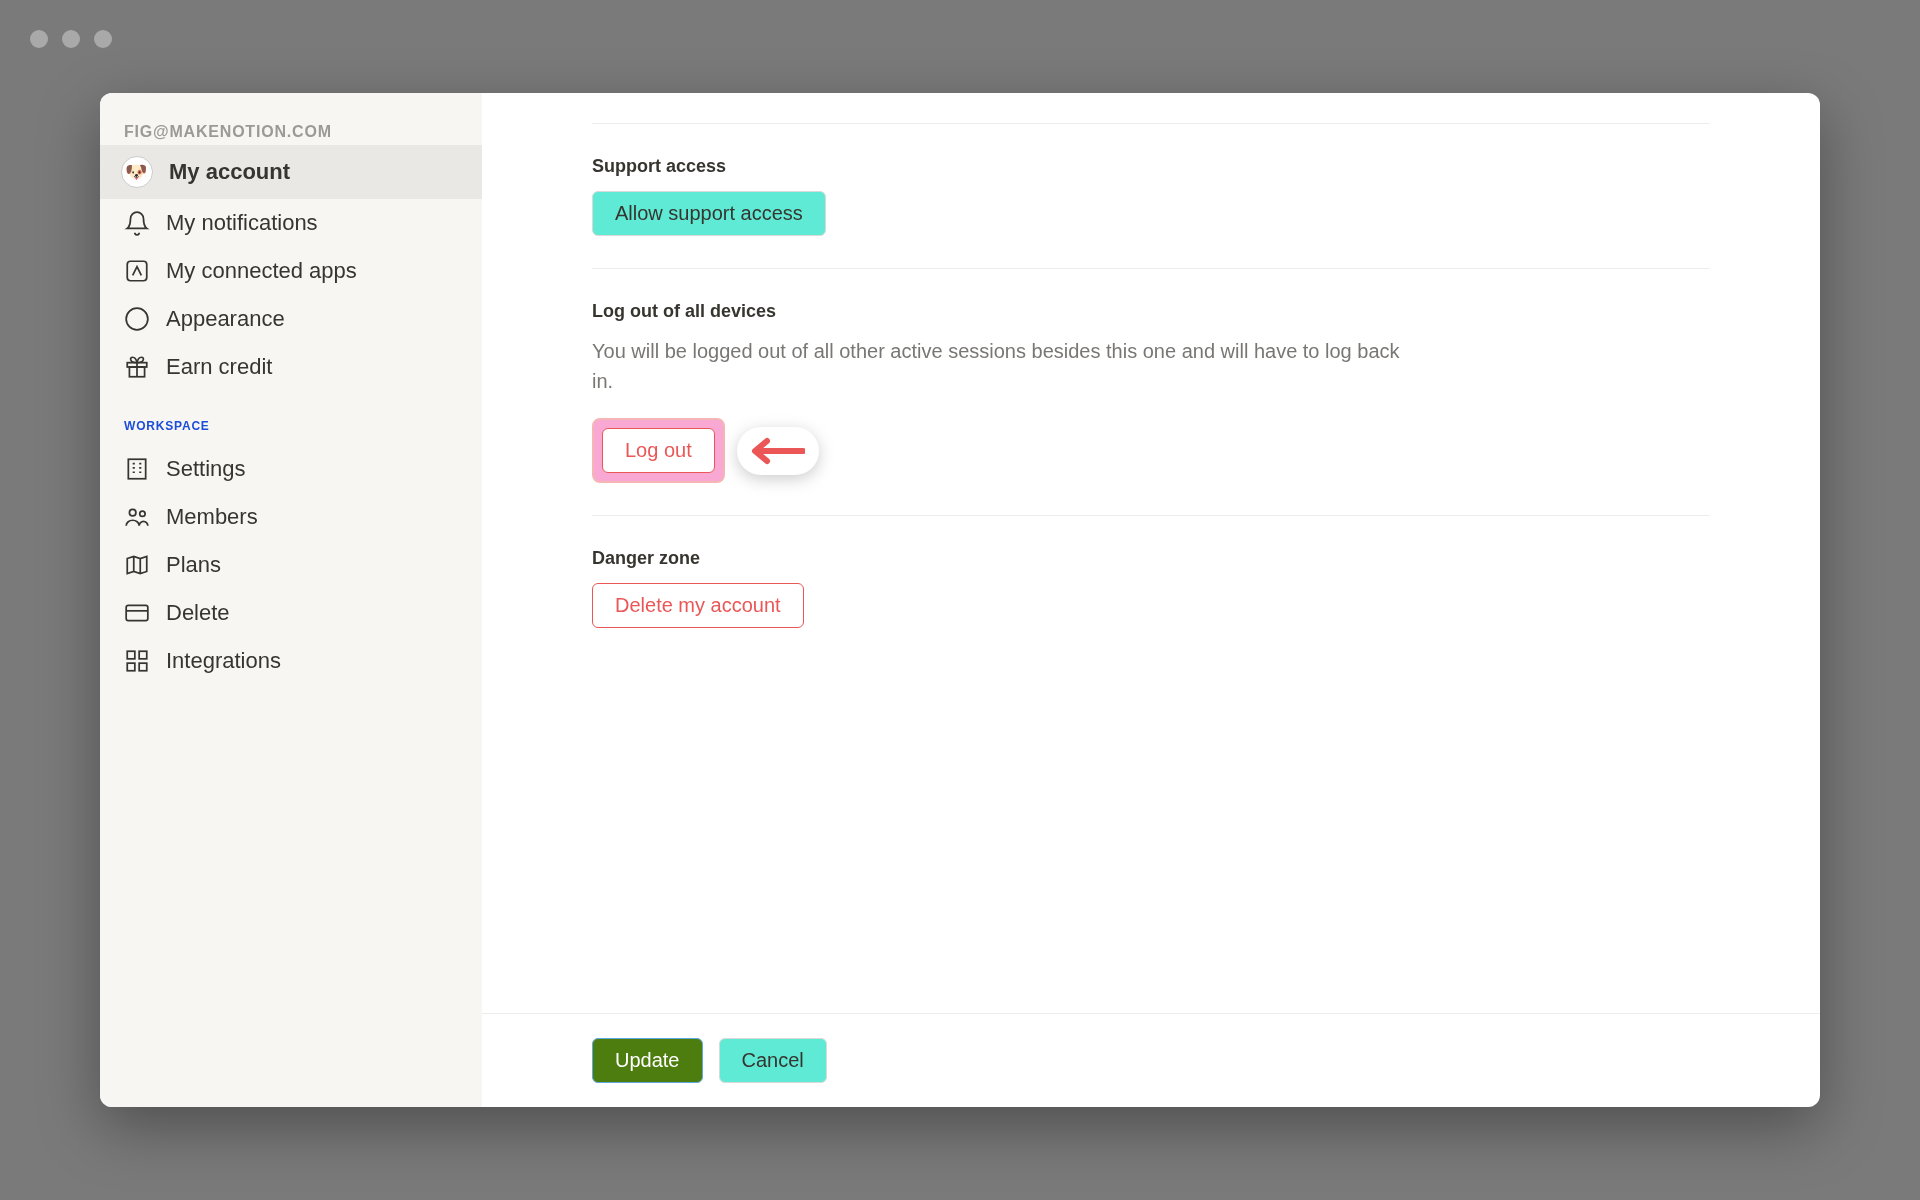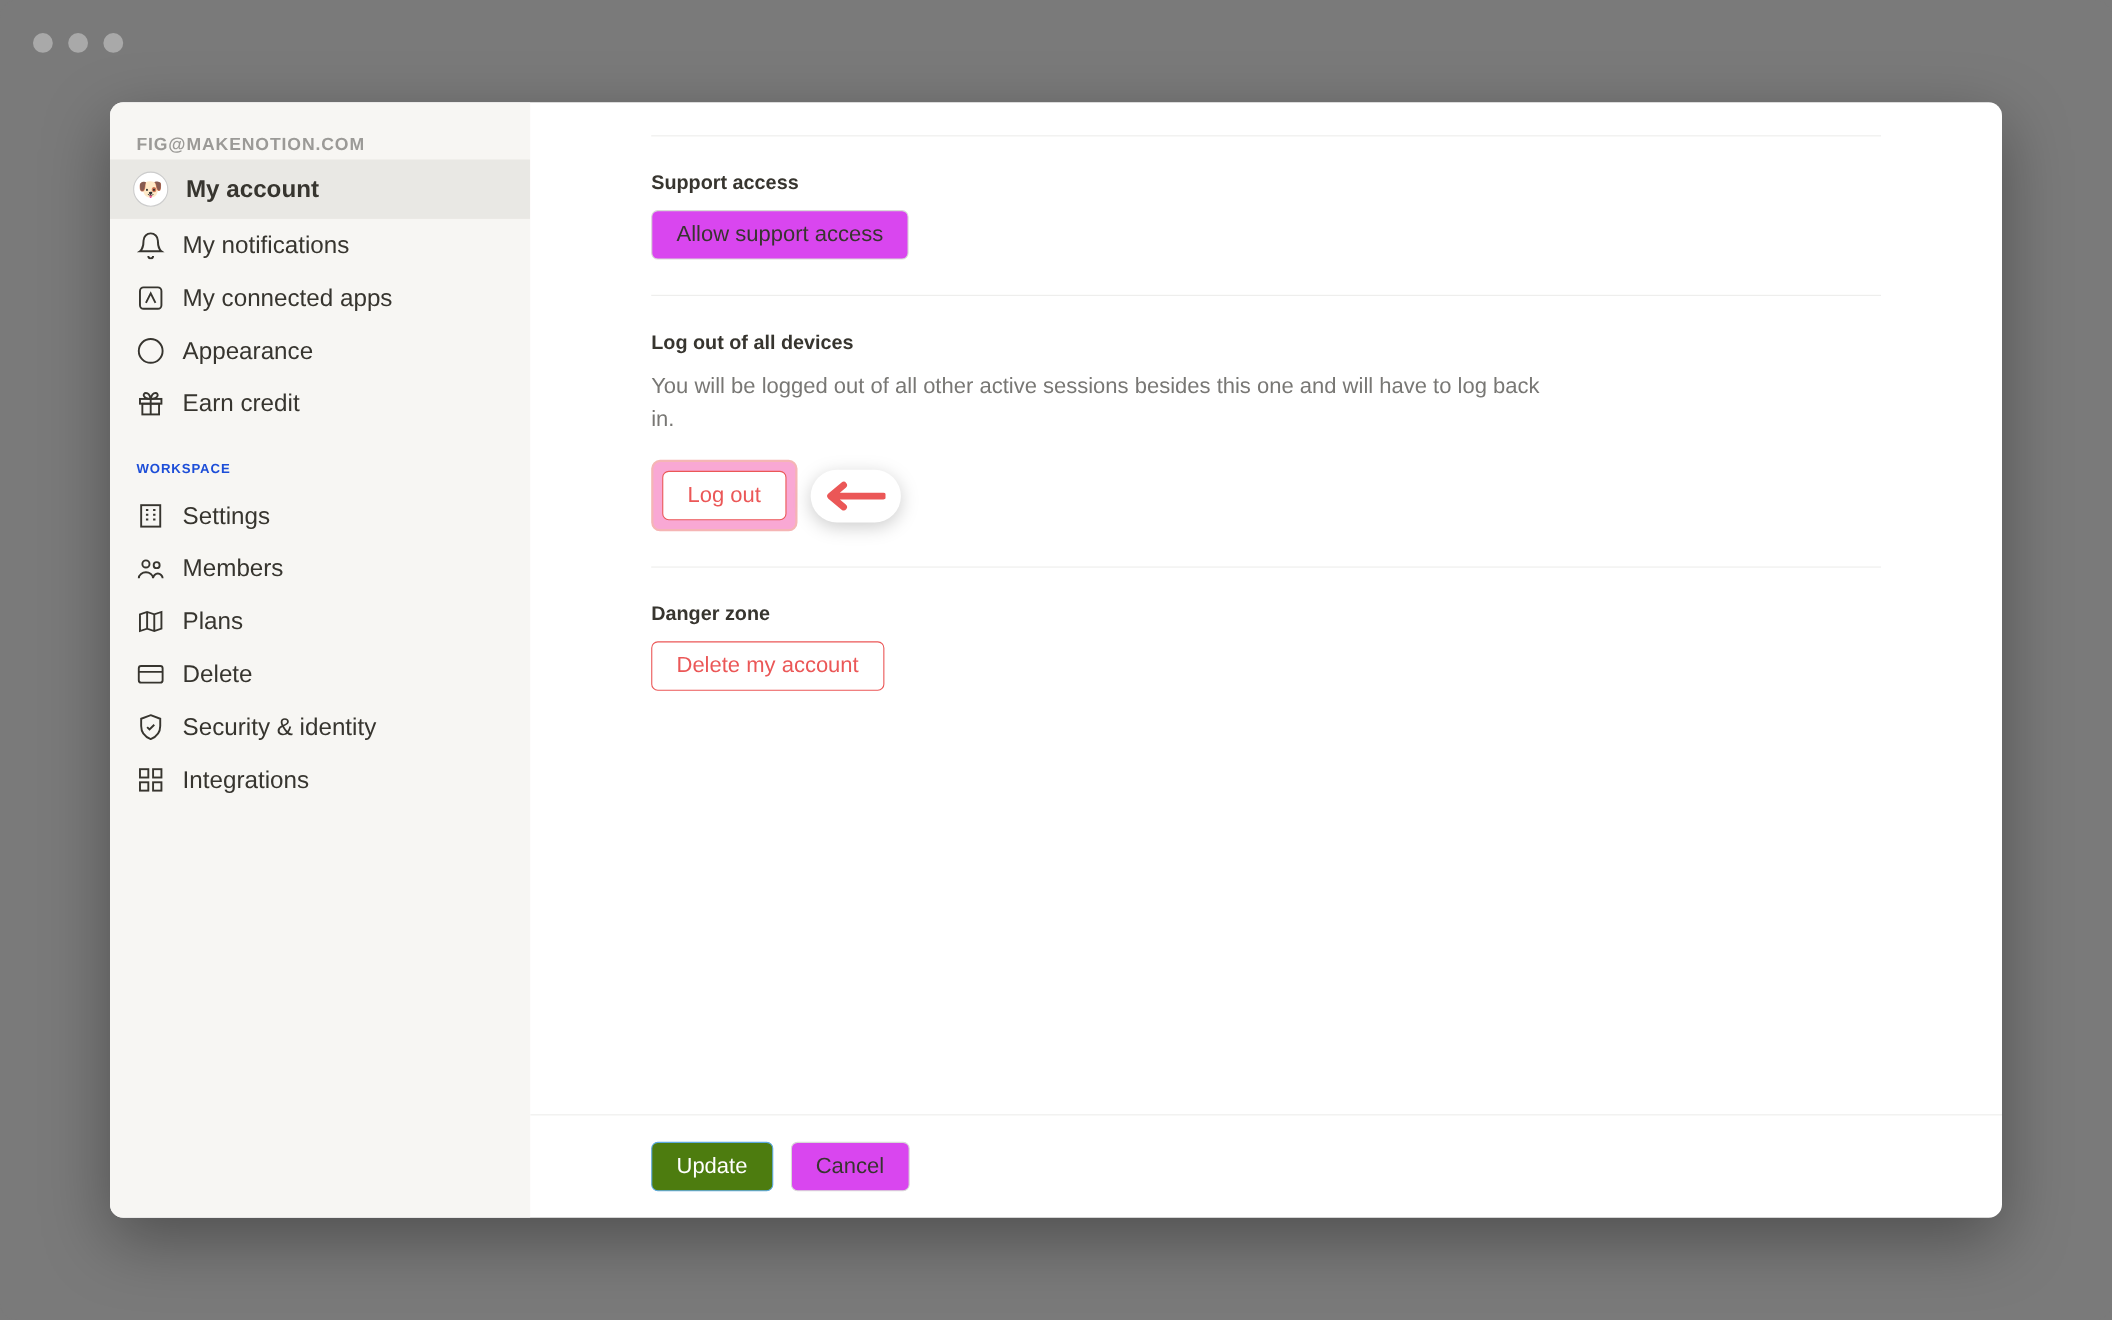--- a/index.html
+++ b/index.html
@@ -135,21 +135,21 @@
       color: #787774;
       line-height: 1.5;
       margin-bottom: 22px;
       max-width: 820px;
     }
     .btn {
       display: inline-block;
       padding: 10px 22px;
       font-size: 20px;
       border: 1px solid #d9d9d7;
-      background: #d946ef;
+      background: #5eead4;
       border-radius: 6px;
       color: #37352f;
       cursor: pointer;
     }
     .btn-danger {
       border: 1px solid #eb5757;
       color: #eb5757;
       background: #ffffff;
     }
     .btn-primary {
@@ -285,29 +285,20 @@
       <div class="sidebar-item">
         <span class="sidebar-icon">
           <svg viewBox="0 0 24 24">
               <rect x="2" y="5" width="20" height="14" rx="2"></rect>
               <path d="M2 10h20"></path>
             </svg>
         </span>
         <span>Delete</span>
       </div>
 
-      <div class="sidebar-item">
-        <span class="sidebar-icon">
-          <svg viewBox="0 0 24 24">
-              <path d="M12 2l8 3v6c0 5-3 9-8 11-5-2-8-6-8-11V5l8-3z"></path>
-              <path d="M9 12l2 2 4-4"></path>
-            </svg>
-        </span>
-        <span>Security &amp; identity</span>
-      </div>
 
       <div class="sidebar-item">
         <span class="sidebar-icon">
           <svg viewBox="0 0 24 24">
               <rect x="3" y="3" width="7" height="7"></rect>
               <rect x="14" y="3" width="7" height="7"></rect>
               <rect x="3" y="14" width="7" height="7"></rect>
               <rect x="14" y="14" width="7" height="7"></rect>
             </svg>
         </span>

